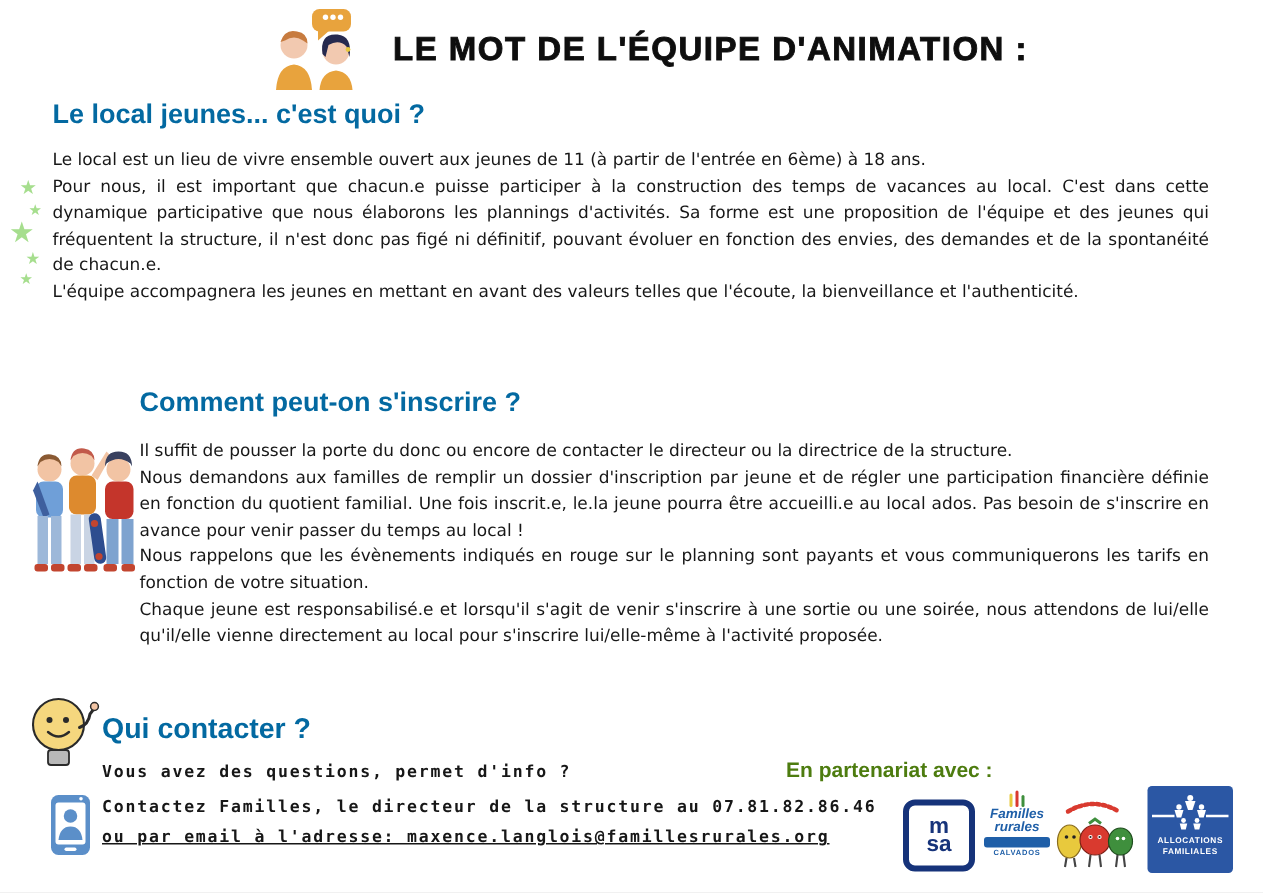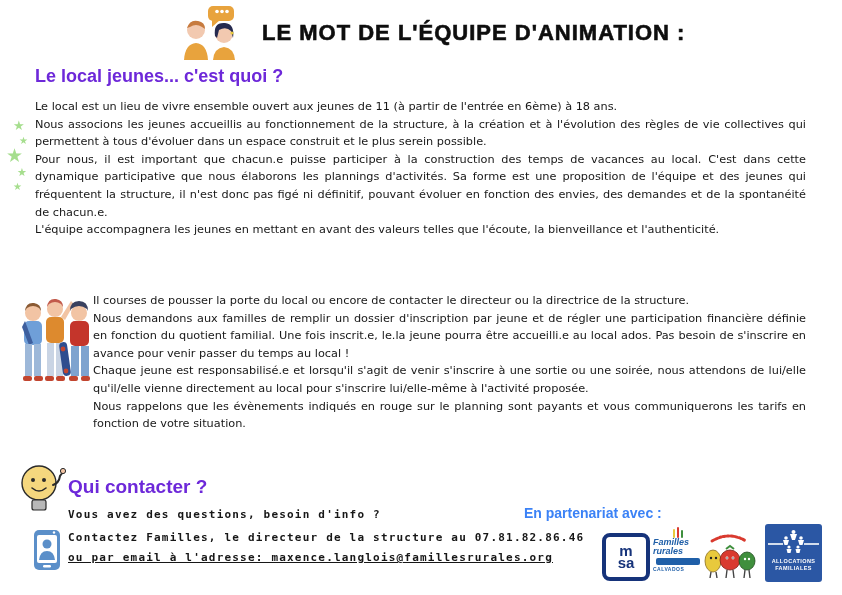--- a/index.html
+++ b/index.html
@@ -12,21 +12,21 @@
   .header-icon{position:absolute;left:182px;top:6px;width:64px;height:54px;}
   .page-title{
     position:absolute;left:262px;top:20px;
     font-family:"Liberation Sans",sans-serif;
     font-size:22px;font-weight:900;letter-spacing:1px;color:#0e0e0e;
     -webkit-text-stroke:0.6px #0e0e0e;
   }
   
   .h-purple{
     position:absolute;font-family:"Liberation Sans",sans-serif;
-    font-weight:800;color:#6d28d9;
+    font-weight:800;color:#0369a1;
   }
   #h-local{left:35px;top:66px;font-size:18px;}
   #h-inscrire{left:93px;top:258px;font-size:18px;}
   #h-contacter{left:68px;top:476px;font-size:19px;}
   
   .bodytext{position:absolute;}
   .bodytext p{
     margin:0;font-size:11.3px;line-height:17.6px;font-weight:400;
     text-align:justify;color:#171717;
   }
@@ -41,29 +41,29 @@
   
   .hand-line{
     position:absolute;font-family:"DejaVu Sans Mono","Liberation Mono",monospace;
     font-weight:700;color:#171717;letter-spacing:1.2px;
   }
   #contact-question{left:68px;top:508px;font-size:11px;}
   #contact-line1{left:68px;top:531px;font-size:11px;}
   #contact-line2{left:68px;top:551px;font-size:11px;text-decoration:underline;}
   .phone-icon{position:absolute;left:33px;top:529px;width:28px;height:42px;}
   
-  #h-partners{position:absolute;left:524px;top:505px;font-size:14px;font-weight:800;color:#3b82f6;font-family:"Liberation Sans",sans-serif;}
+  #h-partners{position:absolute;left:524px;top:505px;font-size:14px;font-weight:800;color:#4d7c0f;font-family:"Liberation Sans",sans-serif;}
   .logo{position:absolute;box-sizing:border-box;}
   #logo-msa{
     left:602px;top:533px;width:48px;height:48px;border:4px solid #16337a;border-radius:8px;
     display:flex;flex-direction:column;align-items:center;justify-content:center;
     color:#16337a;font-weight:900;font-family:"Liberation Sans",sans-serif;
     font-size:15px;line-height:12px;letter-spacing:0;
   }
-  #logo-fr{left:653px;top:528px;width:50px;height:58px;font-family:"Liberation Sans",sans-serif;}
+  #logo-fr{left:653px;top:528px;width:50px;height:58px;text-align:center;font-family:"Liberation Sans",sans-serif;}
   .fr-bars{display:flex;justify-content:center;gap:2px;height:10px;align-items:flex-end;}
   .fr-bar{width:2px;border-radius:1px;}
   .fr-name{color:#1f5fa8;font-weight:800;font-size:9px;line-height:9px;font-style:italic;}
   .fr-banner{background:#1f5fa8;color:#fff;font-size:4px;line-height:7px;height:7px;border-radius:2px;margin:2px 3px 1px 3px;overflow:hidden;}
   .fr-dept{color:#1f5fa8;font-size:5px;font-weight:700;letter-spacing:0.5px;}
   #logo-fruits{left:700px;top:527px;width:58px;height:56px;background:#fff;}
   #logo-caf{
     left:765px;top:524px;width:57px;height:58px;background:#2b57a4;border-radius:3px;
     display:flex;flex-direction:column;align-items:center;justify-content:flex-start;
   }
@@ -95,25 +95,25 @@
 
   <span class="star" style="left:13px;top:119px;font-size:13px;">★</span>
   <span class="star" style="left:19px;top:136px;font-size:10px;">★</span>
   <span class="star" style="left:6px;top:146px;font-size:19px;">★</span>
   <span class="star" style="left:17px;top:167px;font-size:11px;">★</span>
   <span class="star" style="left:13px;top:182px;font-size:10px;">★</span>
 
   <div class="h-purple" id="h-local">Le local jeunes... c'est quoi ?</div>
   <div class="bodytext" id="body-local">
     <p>Le local est un lieu de vivre ensemble ouvert aux jeunes de 11 (à partir de l'entrée en 6ème) à 18 ans.</p>
-    <p>Nous associons les jeunes accueillis au fonctionnement de la structure, à la création et à l'évolution des règles de vie collectives qui permettent à tous d'évoluer dans un espace construit et le plus serein possible.</p>
     <p>Pour nous, il est important que chacun.e puisse participer à la construction des temps de vacances au local. C'est dans cette dynamique participative que nous élaborons les plannings d'activités. Sa forme est une proposition de l'équipe et des jeunes qui fréquentent la structure, il n'est donc pas figé ni définitif, pouvant évoluer en fonction des envies, des demandes et de la spontanéité de chacun.e.</p>
     <p>L'équipe accompagnera les jeunes en mettant en avant des valeurs telles que l'écoute, la bienveillance et l'authenticité.</p>
   </div>
 
+  <div class="h-purple" id="h-inscrire">Comment peut-on s'inscrire ?</div>
 
   <svg class="teens" viewBox="0 0 84 106">
 
     <circle cx="20" cy="26" r="8" fill="#f2c4a4"></circle>
     <path d="M12 24 Q13 15 21 16 Q28 17 28 24 L26 21 Q20 17 14 21 Z" fill="#8a5a33"></path>
     <rect x="11" y="34" width="18" height="24" rx="5" fill="#6f9fd8"></rect>
     <path d="M12 34 L20 56 L16 58 L9 40 Z" fill="#3e5f9e"></path>
     <rect x="12" y="57" width="7" height="32" fill="#9db8d9"></rect>
     <rect x="21" y="57" width="7" height="32" fill="#9db8d9"></rect>
     <rect x="10" y="89" width="9" height="5" rx="2" fill="#c2452f"></rect>
@@ -134,37 +134,37 @@
     <rect x="58" y="59" width="8" height="30" fill="#7ea3cf"></rect>
     <rect x="68" y="59" width="8" height="30" fill="#7ea3cf"></rect>
     <rect x="56" y="89" width="9" height="5" rx="2" fill="#c2452f"></rect>
     <rect x="68" y="89" width="9" height="5" rx="2" fill="#c2452f"></rect>
     <rect x="48" y="55" width="8" height="34" rx="4" fill="#2e4d8f" transform="rotate(-8 52 72)"></rect>
     <circle cx="50" cy="62" r="2.4" fill="#c2452f"></circle>
     <circle cx="53" cy="84" r="2.4" fill="#c2452f"></circle>
   </svg>
 
   <div class="bodytext" id="body-inscrire">
-    <p>Il courses de pousser la porte du local ou encore de contacter le directeur ou la directrice de la structure.</p>
+    <p>Il suffit de pousser la porte du donc ou encore de contacter le directeur ou la directrice de la structure.</p>
     <p>Nous demandons aux familles de remplir un dossier d'inscription par jeune et de régler une participation financière définie en fonction du quotient familial. Une fois inscrit.e, le.la jeune pourra être accueilli.e au local ados. Pas besoin de s'inscrire en avance pour venir passer du temps au local !</p>
+    <p>Nous rappelons que les évènements indiqués en rouge sur le planning sont payants et vous communiquerons les tarifs en fonction  de votre situation.</p>
     <p>Chaque jeune est responsabilisé.e et lorsqu'il s'agit de venir s'inscrire à une sortie ou une soirée, nous attendons de lui/elle  qu'il/elle vienne directement au local pour s'inscrire lui/elle-même à l'activité proposée.</p>
-    <p>Nous rappelons que les évènements indiqués en rouge sur le planning sont payants et vous communiquerons les tarifs en fonction  de votre situation.</p>
   </div>
 
   <svg class="bulb" viewBox="0 0 48 52">
     <circle cx="20" cy="20" r="17" fill="#f5d77e" stroke="#2a2a2a" stroke-width="1.4"></circle>
     <circle cx="14" cy="17" r="2" fill="#2a2a2a"></circle>
     <circle cx="25" cy="17" r="2" fill="#2a2a2a"></circle>
     <path d="M13 25 Q20 31 27 25" stroke="#2a2a2a" stroke-width="1.6" fill="none" stroke-linecap="round"></path>
     <rect x="13" y="37" width="14" height="10" rx="2" fill="#b8b8b8" stroke="#2a2a2a" stroke-width="1.2"></rect>
     <path d="M34 22 Q40 20 41 13 L44 9" stroke="#2a2a2a" stroke-width="2" fill="none" stroke-linecap="round"></path>
     <circle cx="44" cy="8" r="2.6" fill="#f2c4a4" stroke="#2a2a2a" stroke-width="1"></circle>
   </svg>
   <div class="h-purple" id="h-contacter">Qui contacter ?</div>
-  <div class="hand-line" id="contact-question">Vous avez des questions, besoin d'info ?</div>
+  <div class="hand-line" id="contact-question">Vous avez des questions, permet d'info ?</div>
 
   <svg class="phone-icon" viewBox="0 0 28 42">
     <rect x="1" y="1" width="26" height="40" rx="5" fill="#5b8fc9"></rect>
     <rect x="4" y="6" width="20" height="28" rx="2" fill="#ffffff"></rect>
     <circle cx="14" cy="15" r="4.5" fill="#5b8fc9"></circle>
     <path d="M6 31 Q7 22 14 22 Q21 22 22 31 Z" fill="#5b8fc9"></path>
     <circle cx="21" cy="3.5" r="1.2" fill="#ffffff"></circle>
     <rect x="10" y="36" width="8" height="2.4" rx="1.2" fill="#ffffff"></rect>
   </svg>
   <div class="hand-line" id="contact-line1">Contactez Familles, le directeur de la structure au 07.81.82.86.46</div>

